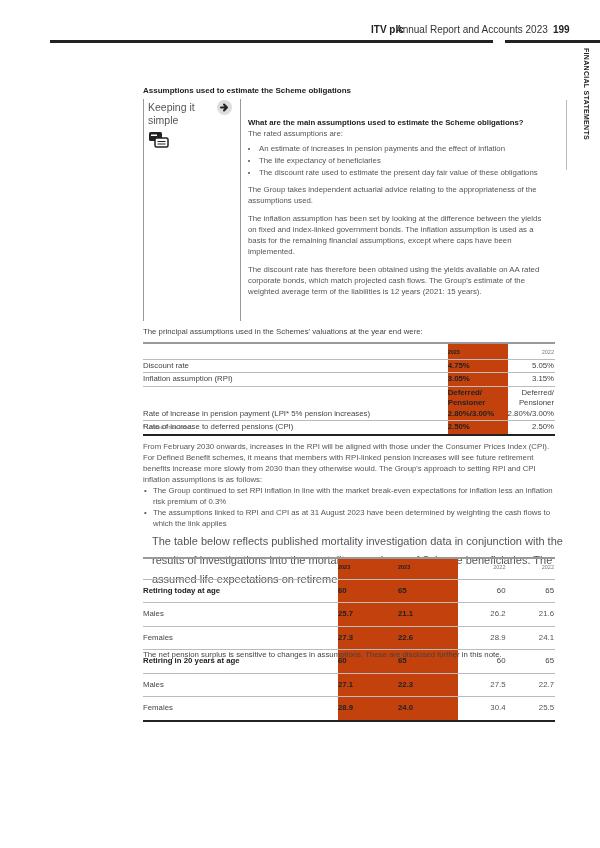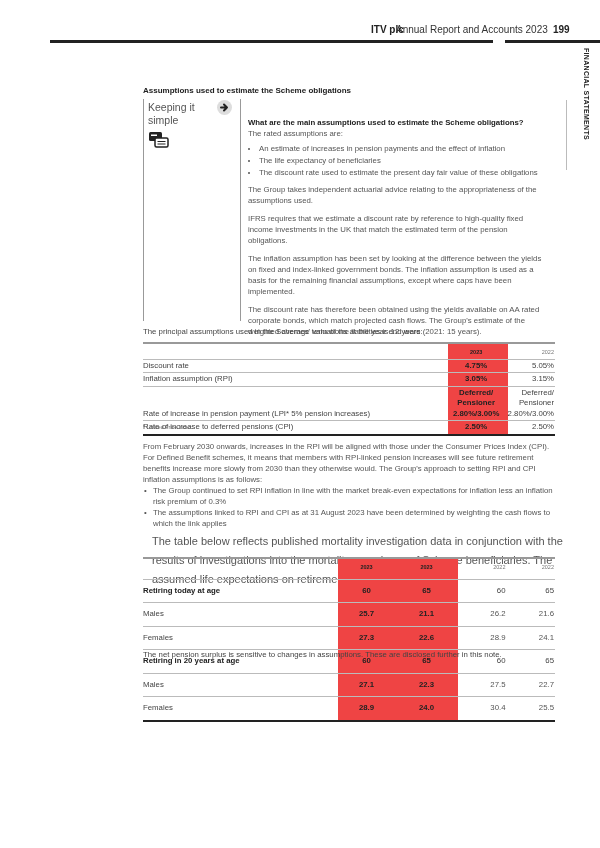--- a/index.html
+++ b/index.html
@@ -26,21 +26,21 @@
   .qa p { margin:0 0 7px 0; }
   .qa ul { margin:4px 0 6px 0; padding-left:11px; }
   .qa li { margin:0 0 1px 0; }
 
   .intro { position:absolute; left:143px; top:327px; font-size:7.8px; color:#444; }
   table { border-collapse:collapse; font-size:7.8px; color:#444; }
   .t1 { position:absolute; left:143px; top:342px; width:412px; }
   .t1 td { border-bottom:1px solid #bbb; padding:1px 0; line-height:10.5px; }
   .t1 tr.head td { border-top:2px solid #999; font-size:5.5px; font-weight:bold; padding-top:3px; }
   .t1 tr.last td { border-bottom:2px solid #222; }
-  .c23 { background:#ef4444; text-align:center; font-weight:bold; color:#222; padding-right:3px !important; }
+  .c23 { background:#c2410c; text-align:left; font-weight:bold; color:#222; padding-right:3px !important; }
   .c22 { text-align:right; padding-right:1px !important; }
   .t1 .lbl { width:307px; }
   .t1 .c23 { width:57px; }
   .t1 tr.head .c22 { font-weight:normal; color:#777; }
   .t1 tr.multi td { vertical-align:bottom; }
   .foot { position:absolute; left:143px; top:424px; font-size:5.3px; color:#666; }
   .body2 { position:absolute; left:143px; top:441px; width:415px; font-size:7.8px; line-height:11px; color:#555; }
   .body2 p { margin:0; }
   .body2 ul { margin:0; padding-left:10px; list-style:none; }
   .body2 li { position:relative; padding-left:0; }
@@ -95,21 +95,20 @@
 
 <div class="qa">
   <div class="q">What are the main assumptions used to estimate the Scheme obligations?</div>
   <div>The rated assumptions are:</div>
   <ul>
     <li>An estimate of increases in pension payments and the effect of inflation</li>
     <li>The life expectancy of beneficiaries</li>
     <li>The discount rate used to estimate the present day fair value of these obligations</li>
   </ul>
   <p>The Group takes independent actuarial advice relating to the appropriateness of the assumptions used.</p>
-  <p>IFRS requires that we estimate a discount rate by reference to high-quality fixed income investments in the UK that match the estimated term of the pension obligations.</p>
   <p>The inflation assumption has been set by looking at the difference between the yields on fixed and index-linked government bonds. The inflation assumption is used as a basis for the remaining financial assumptions, except where caps have been implemented.</p>
   <p>The discount rate has therefore been obtained using the yields available on AA rated corporate bonds, which match projected cash flows. The Group's estimate of the weighted average term of the liabilities is 12 years (2021: 15 years).</p>
 </div>
 
 <div class="intro">The principal assumptions used in the Schemes' valuations at the year end were:</div>
 <table class="t1">
   <tbody>
       <tr class="head">
     <td class="lbl"></td>
     <td class="c23">2023</td>

